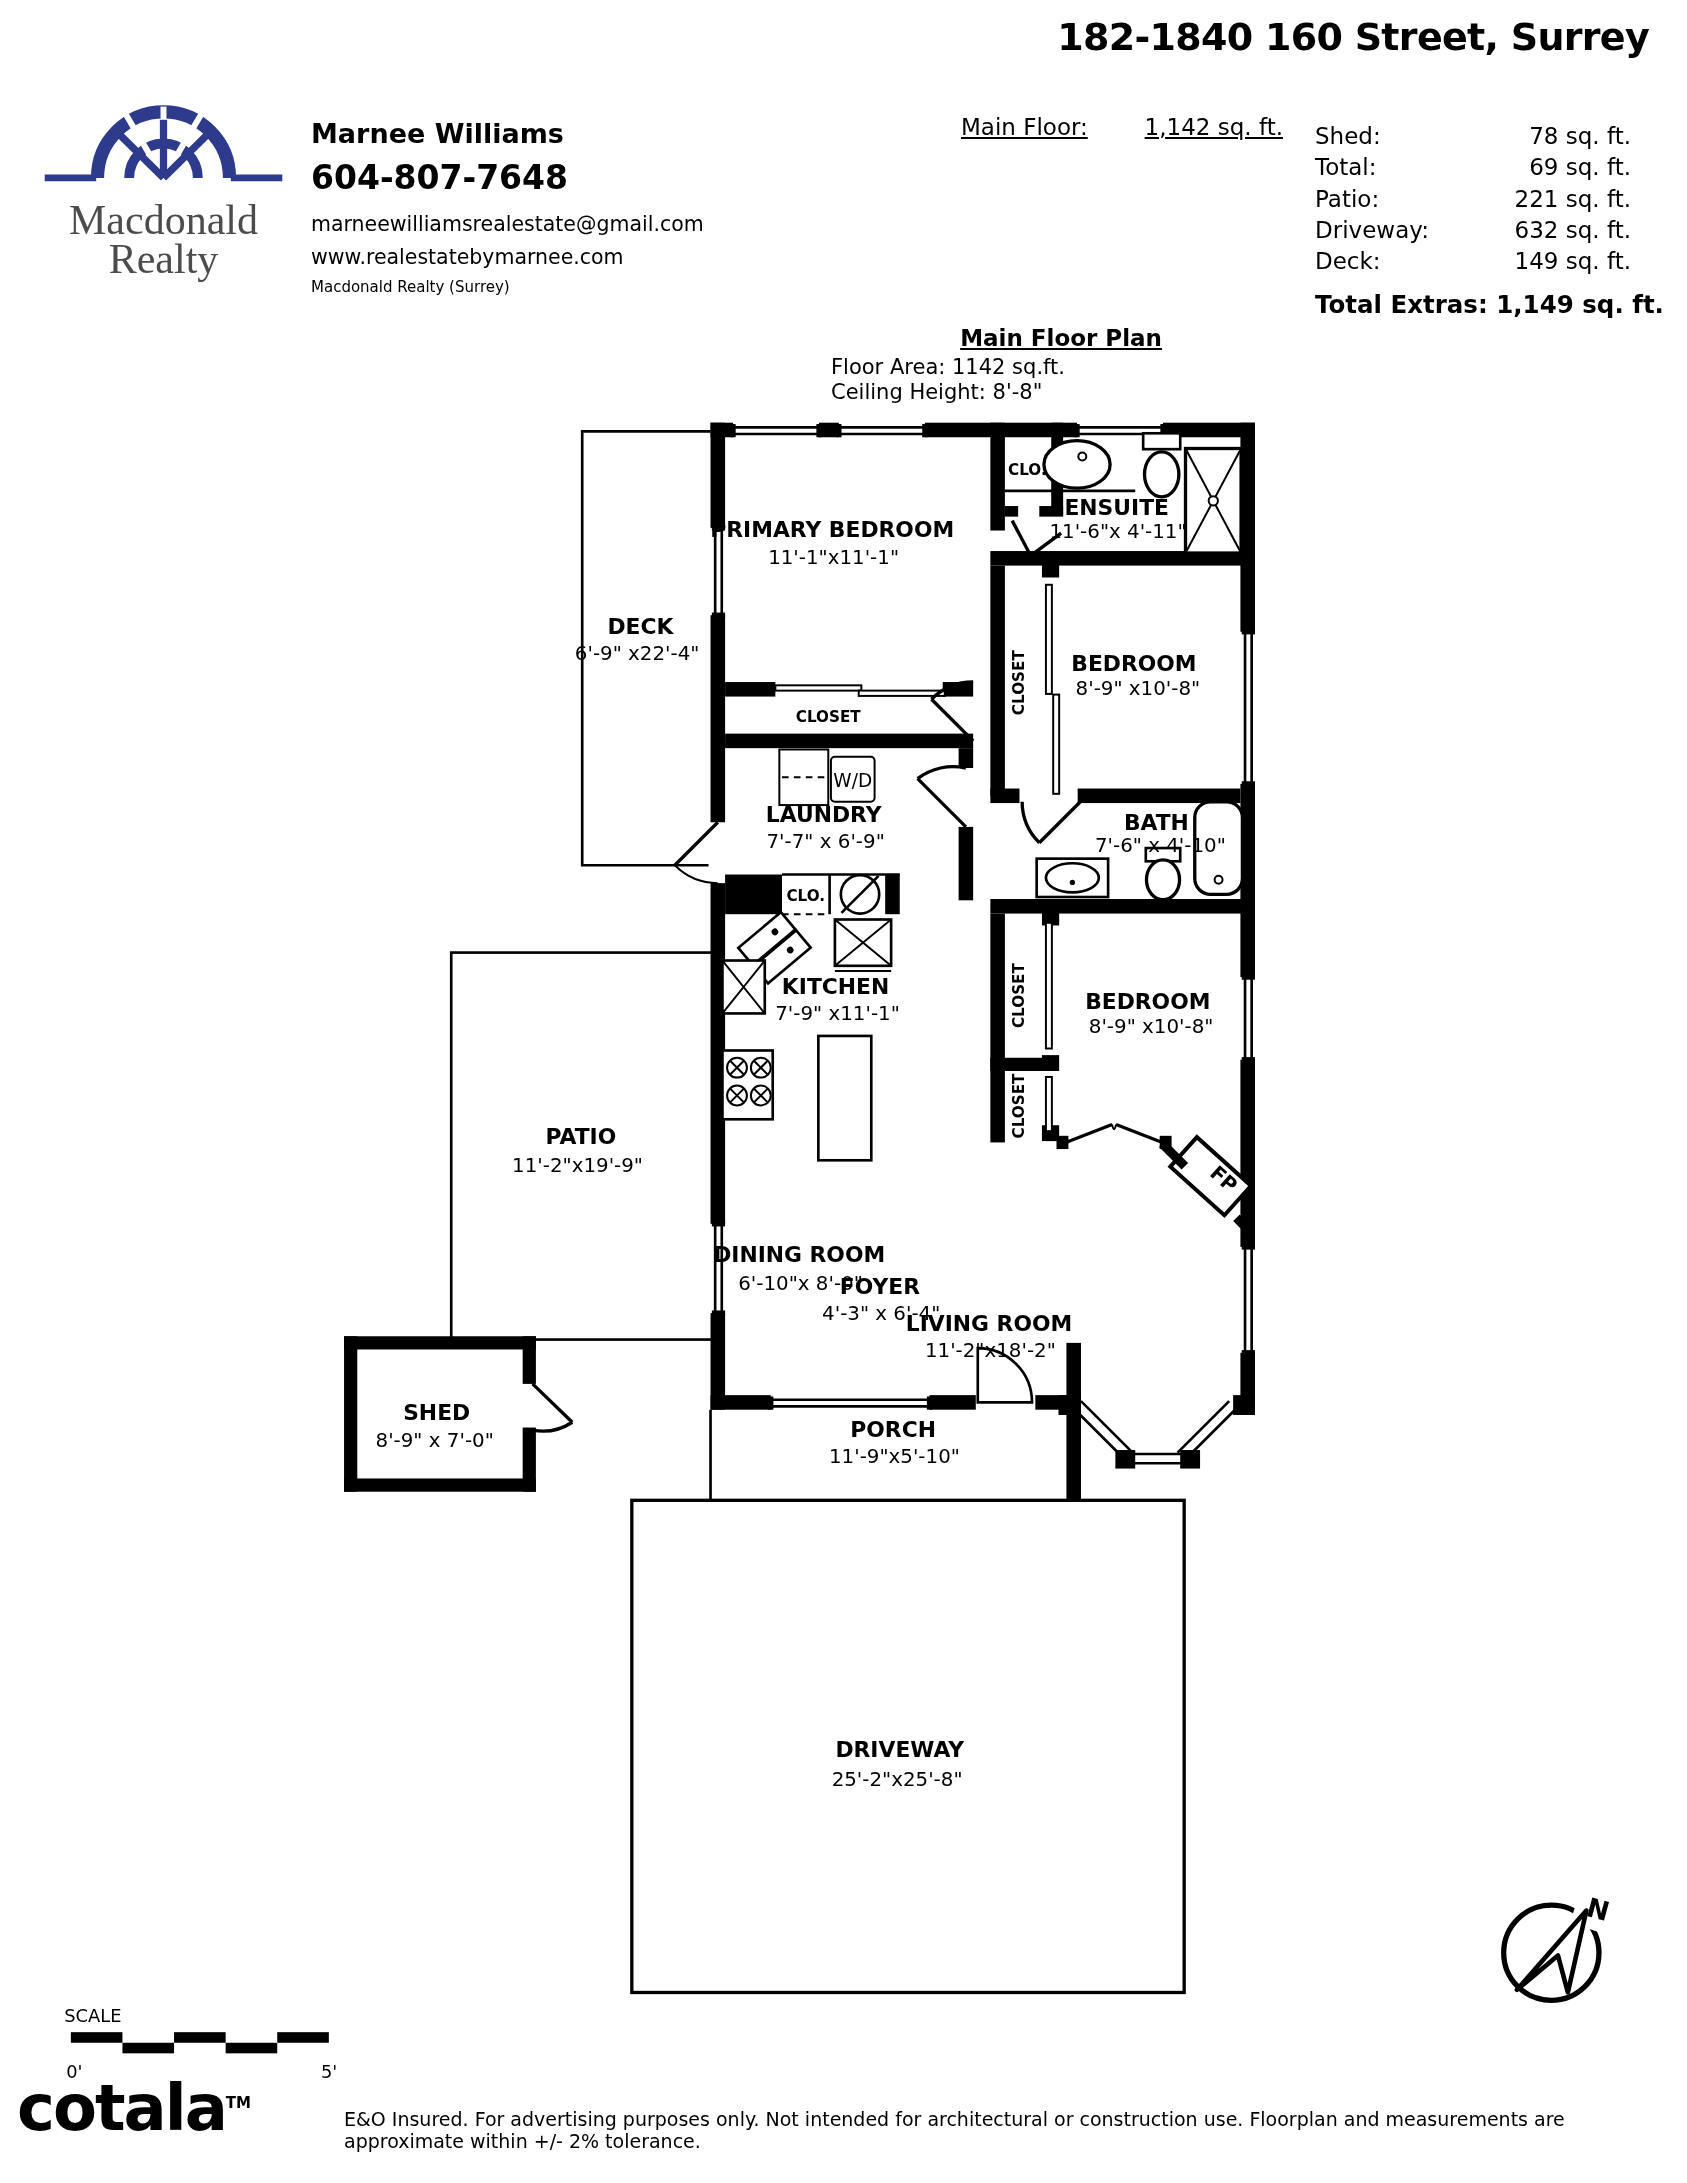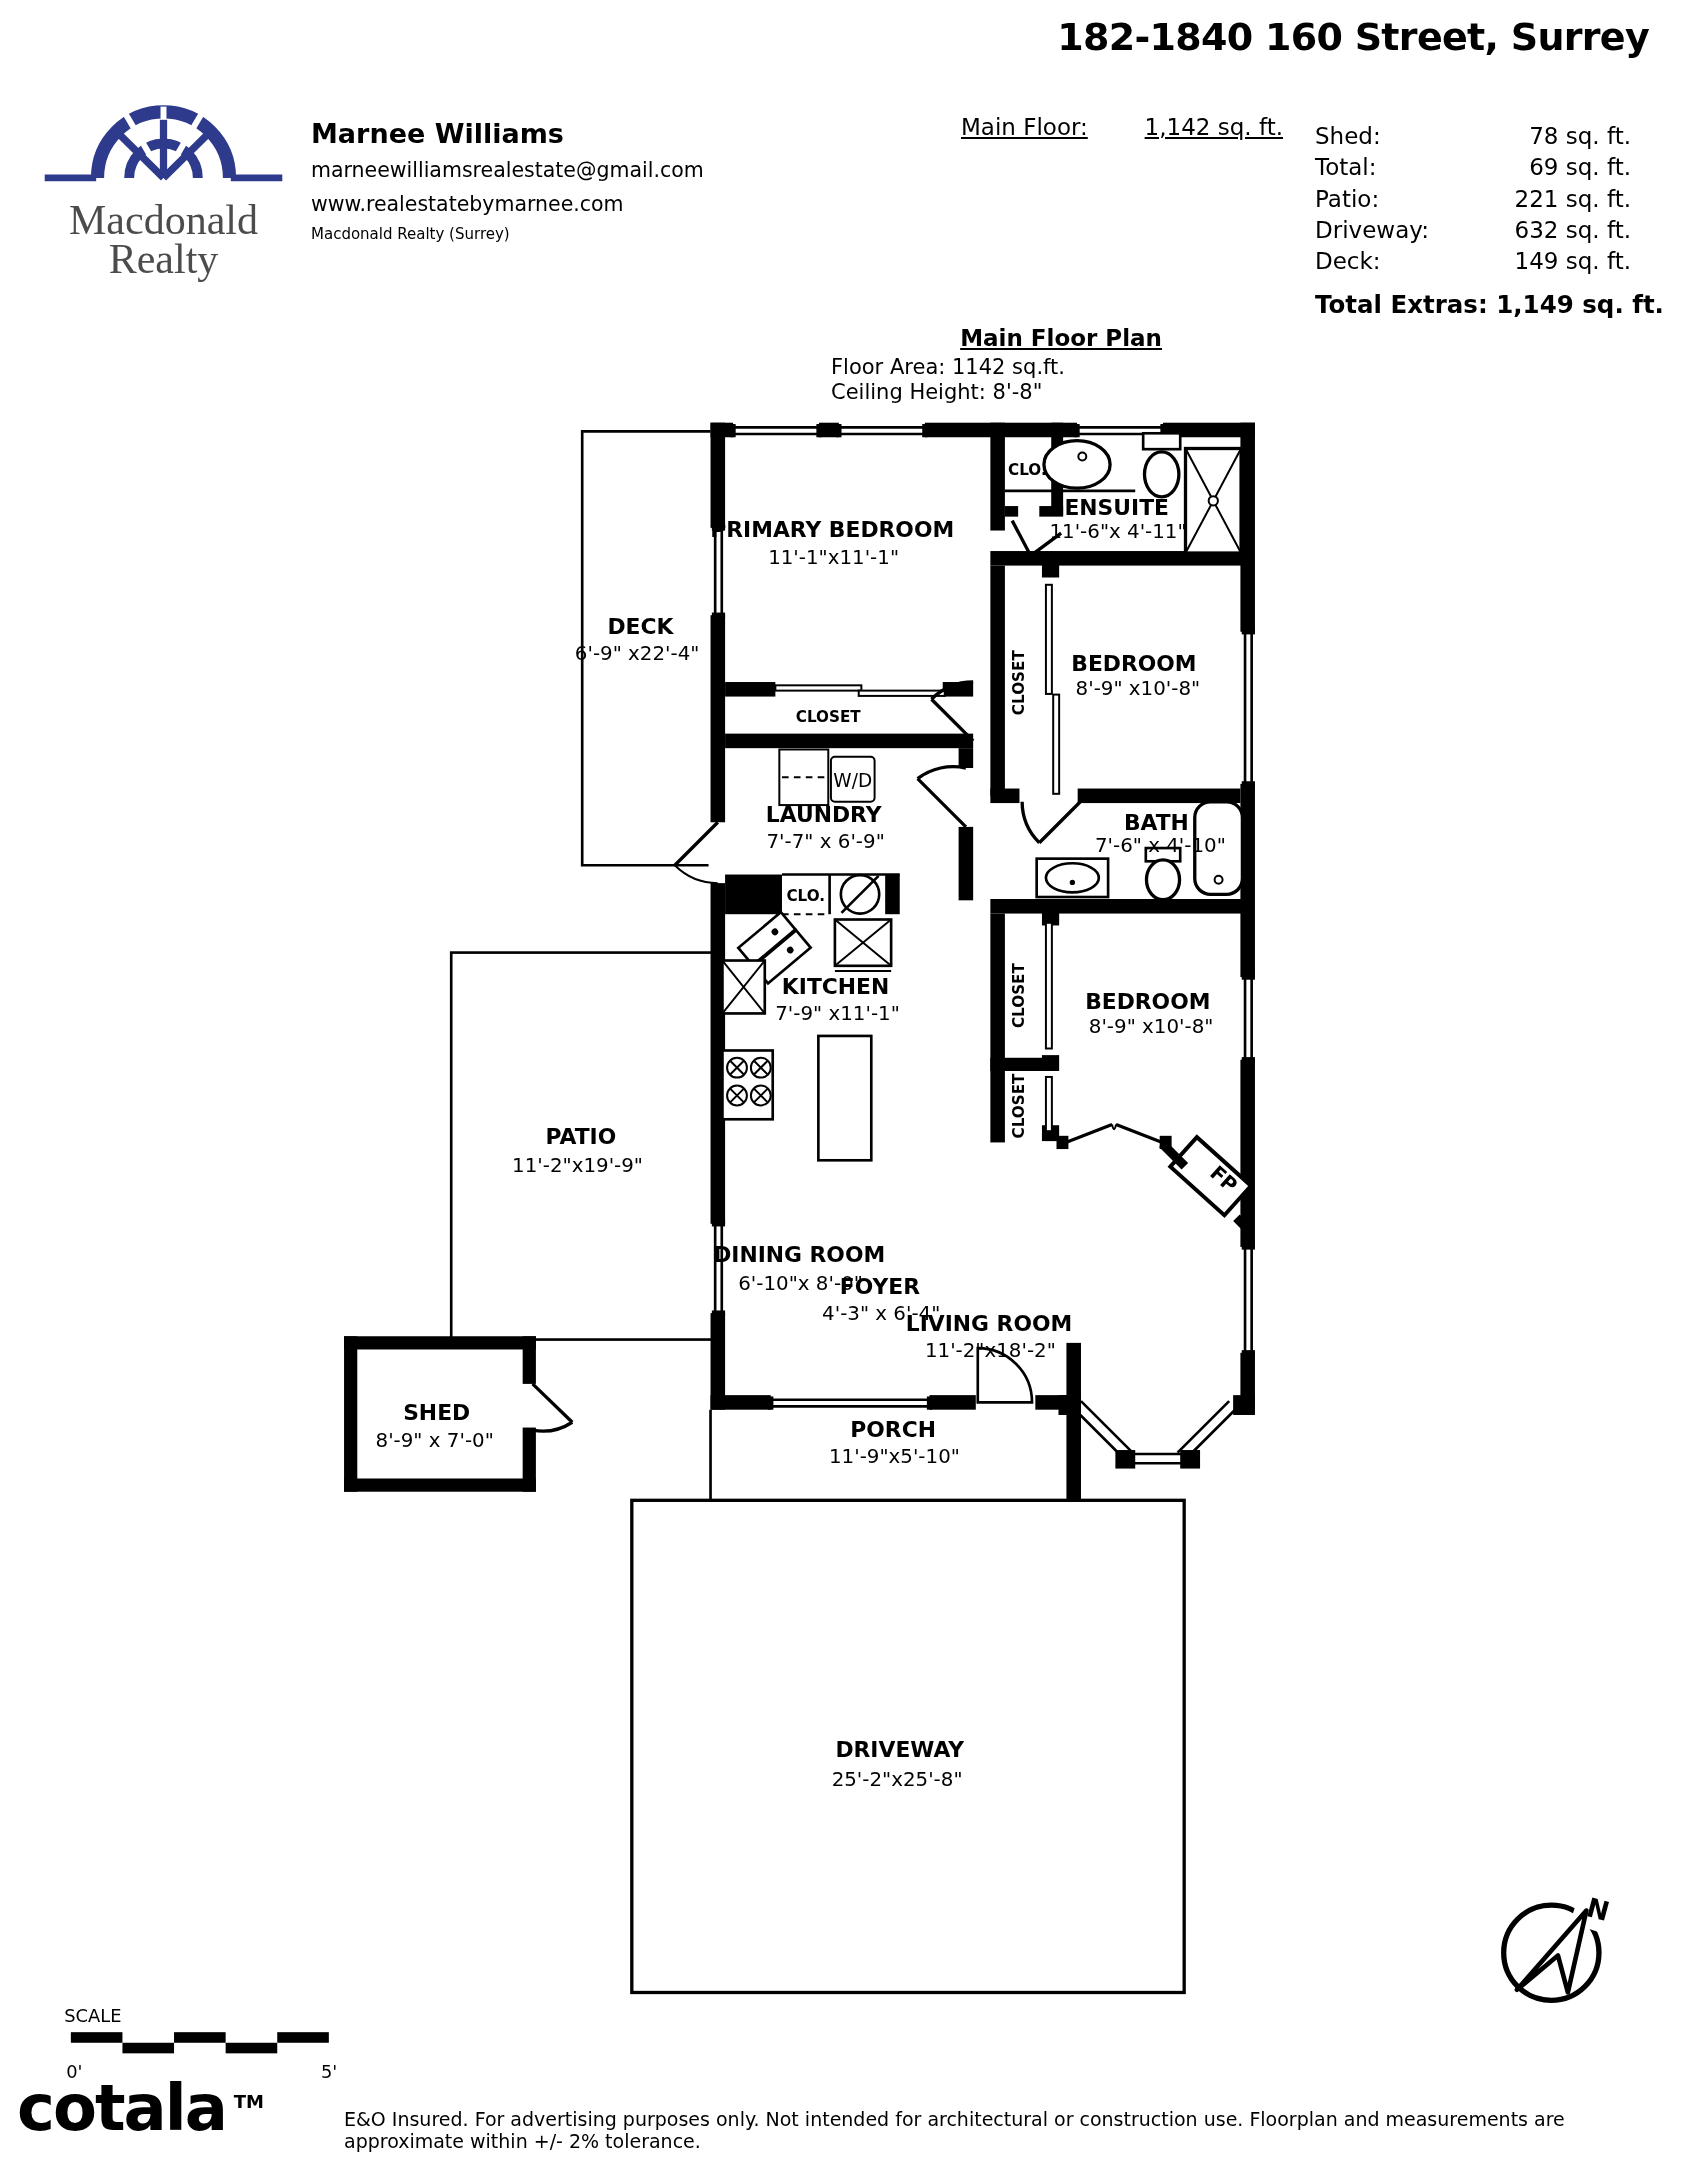--- a/index.html
+++ b/index.html
@@ -20,21 +20,21 @@
   #areas1 .row{display:flex;justify-content:space-between;margin-bottom:6.6px;text-decoration:underline;}
   #areas1 .total{font-weight:bold;font-size:24.5px;margin-top:17px;}
   #areas2{top:123px;left:1315px;width:316px;font-size:23px;}
   #areas2 .row{display:flex;justify-content:space-between;margin-bottom:5.3px;}
   #areas2 .total{font-weight:bold;font-size:24.5px;margin-top:16px;white-space:nowrap;}
   
   #planhead{top:324px;left:831px;width:331px;font-size:21px;line-height:1.22;}
   #planhead .t{font-size:23px;font-weight:bold;text-decoration:underline;margin-left:16px;margin-bottom:2.6px;text-align:right;}
   
   #cotala{left:17px;top:2076px;font-size:64px;font-weight:bold;letter-spacing:-2px;line-height:1;}
-  #cotala sup{font-size:18px;letter-spacing:0;margin-left:8px;}
+  #cotala sup{font-size:15px;letter-spacing:0;}
   #disclaimer{left:344px;top:2108px;width:1317px;font-size:19px;}
   svg{position:absolute;left:0;top:0;}
   text{font-family:"DejaVu Sans",sans-serif;}
   .lbl{font-size:33px;font-weight:bold;text-anchor:middle;}
   .dim{font-size:30px;text-anchor:middle;}
   .sm{font-size:23px;font-weight:bold;text-anchor:middle;}
 </style>
 </head>
 <body>
 
@@ -57,20 +57,21 @@
         <path d="M185,118 L258,46"></path>
         <path d="M185,112 L185,30"></path>
     </g>
   </svg>
   <div class="brand">Macdonald</div>
   <div class="brand">Realty</div>
 </div>
 
 <div class="abs" id="agent">
   <div class="name">Marnee Williams</div>
+  <div class="phone">604-807-7648</div>
   <div class="mail">marneewilliamsrealestate@gmail.com</div>
   <div class="web">www.realestatebymarnee.com</div>
   <div class="office">Macdonald Realty (Surrey)</div>
 </div>
 
 <div class="abs" id="areas1">
   <div class="row">
     <span>Main Floor:</span>
     <span>1,142 sq. ft.</span>
   </div>

